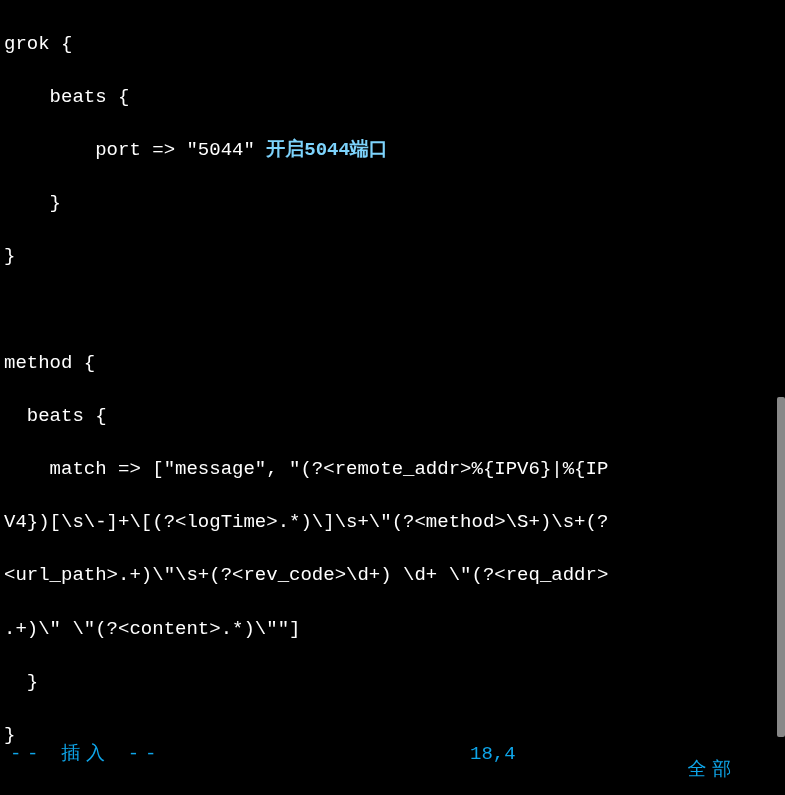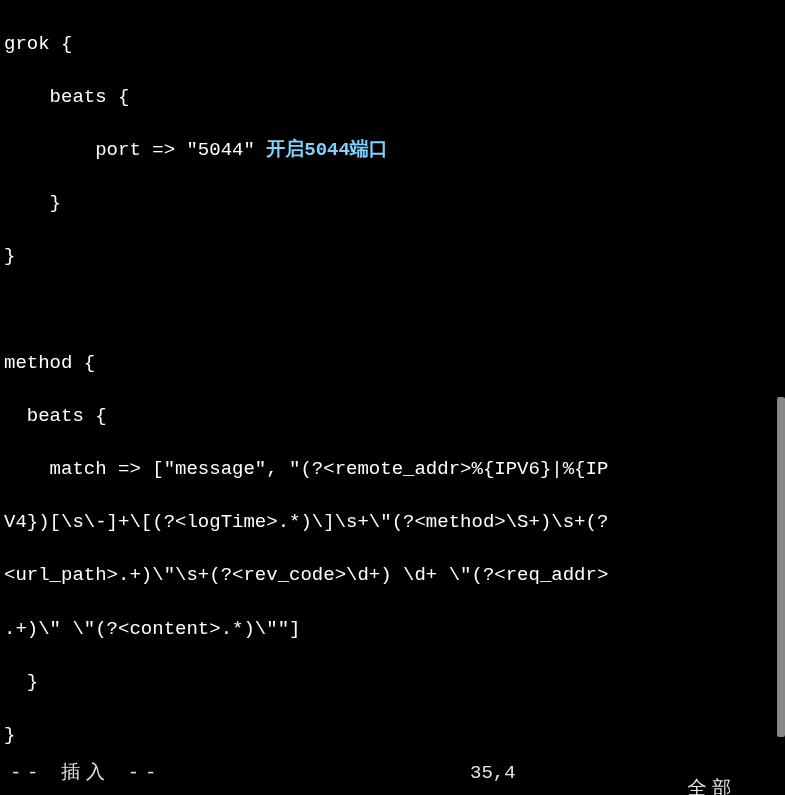--- a/index.html
+++ b/index.html
@@ -19,24 +19,24 @@
       white-space: pre;
       position: relative;
     }
     .line { display: block; min-height: 1.4em; }
     .annotation-red {
       color: #7dd3fc;
       font-weight: bold;
     }
     .status-bar {
       position: absolute;
-      bottom: 8px;
+      bottom: 27px;
       left: 0;
       right: 0;
-      color: #e5e5e5;
+      color: #0ea5e9;
       display: flex;
       padding: 0 10px;
       text-align: right;
     }
     .status-mode { flex: 0 0 auto; letter-spacing: 0.3em; }
     .status-pos { position: absolute; left: 470px; }
     .status-pct { position: absolute; right: 48px; letter-spacing: 0.3em; margin-top: 16px; }
     .scrollbar {
       position: absolute;
       right: 0;
@@ -82,19 +82,19 @@
 
 
 
 
 
 
 </div>
 
 <div class="status-bar">
   <span class="status-mode">-- 插入 --</span>
-  <span class="status-pos">35,4</span>
+  <span class="status-pos">18,4</span>
   <span class="status-pct">全部</span>
 </div>
 
 <div class="scrollbar">
   <div class="scroll-thumb" style="top:397px;height:340px;"></div>
 </div>
 
 </body></html>

